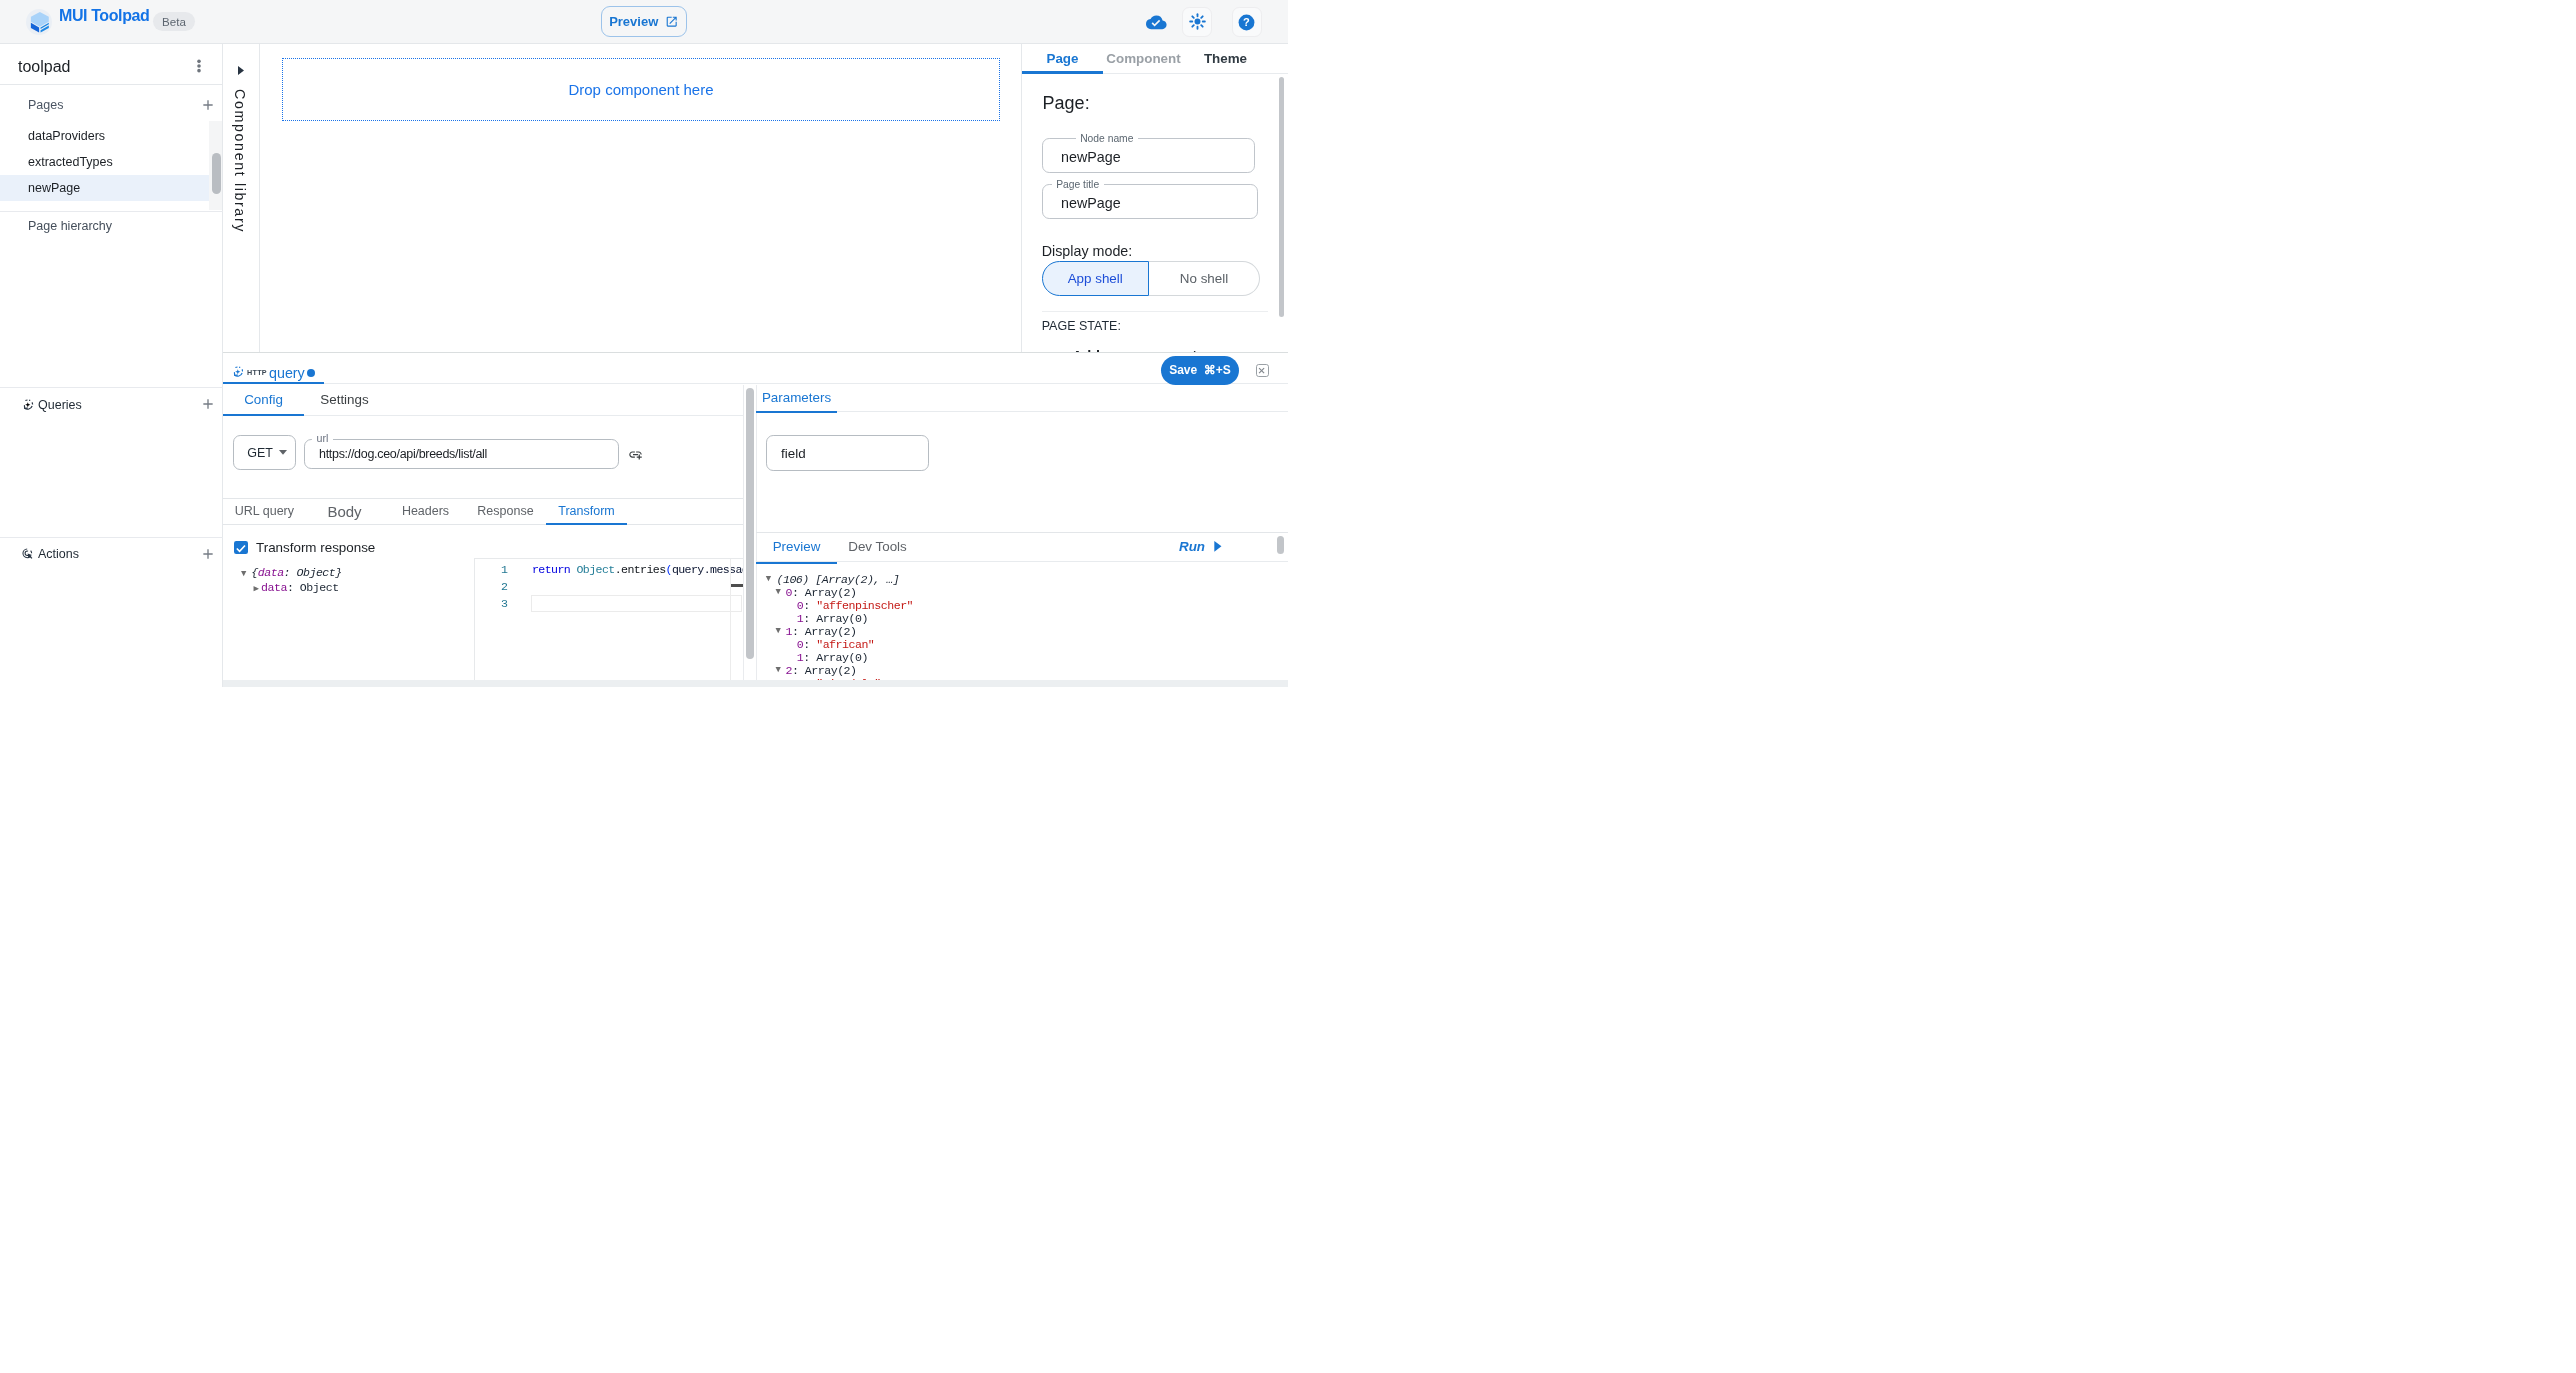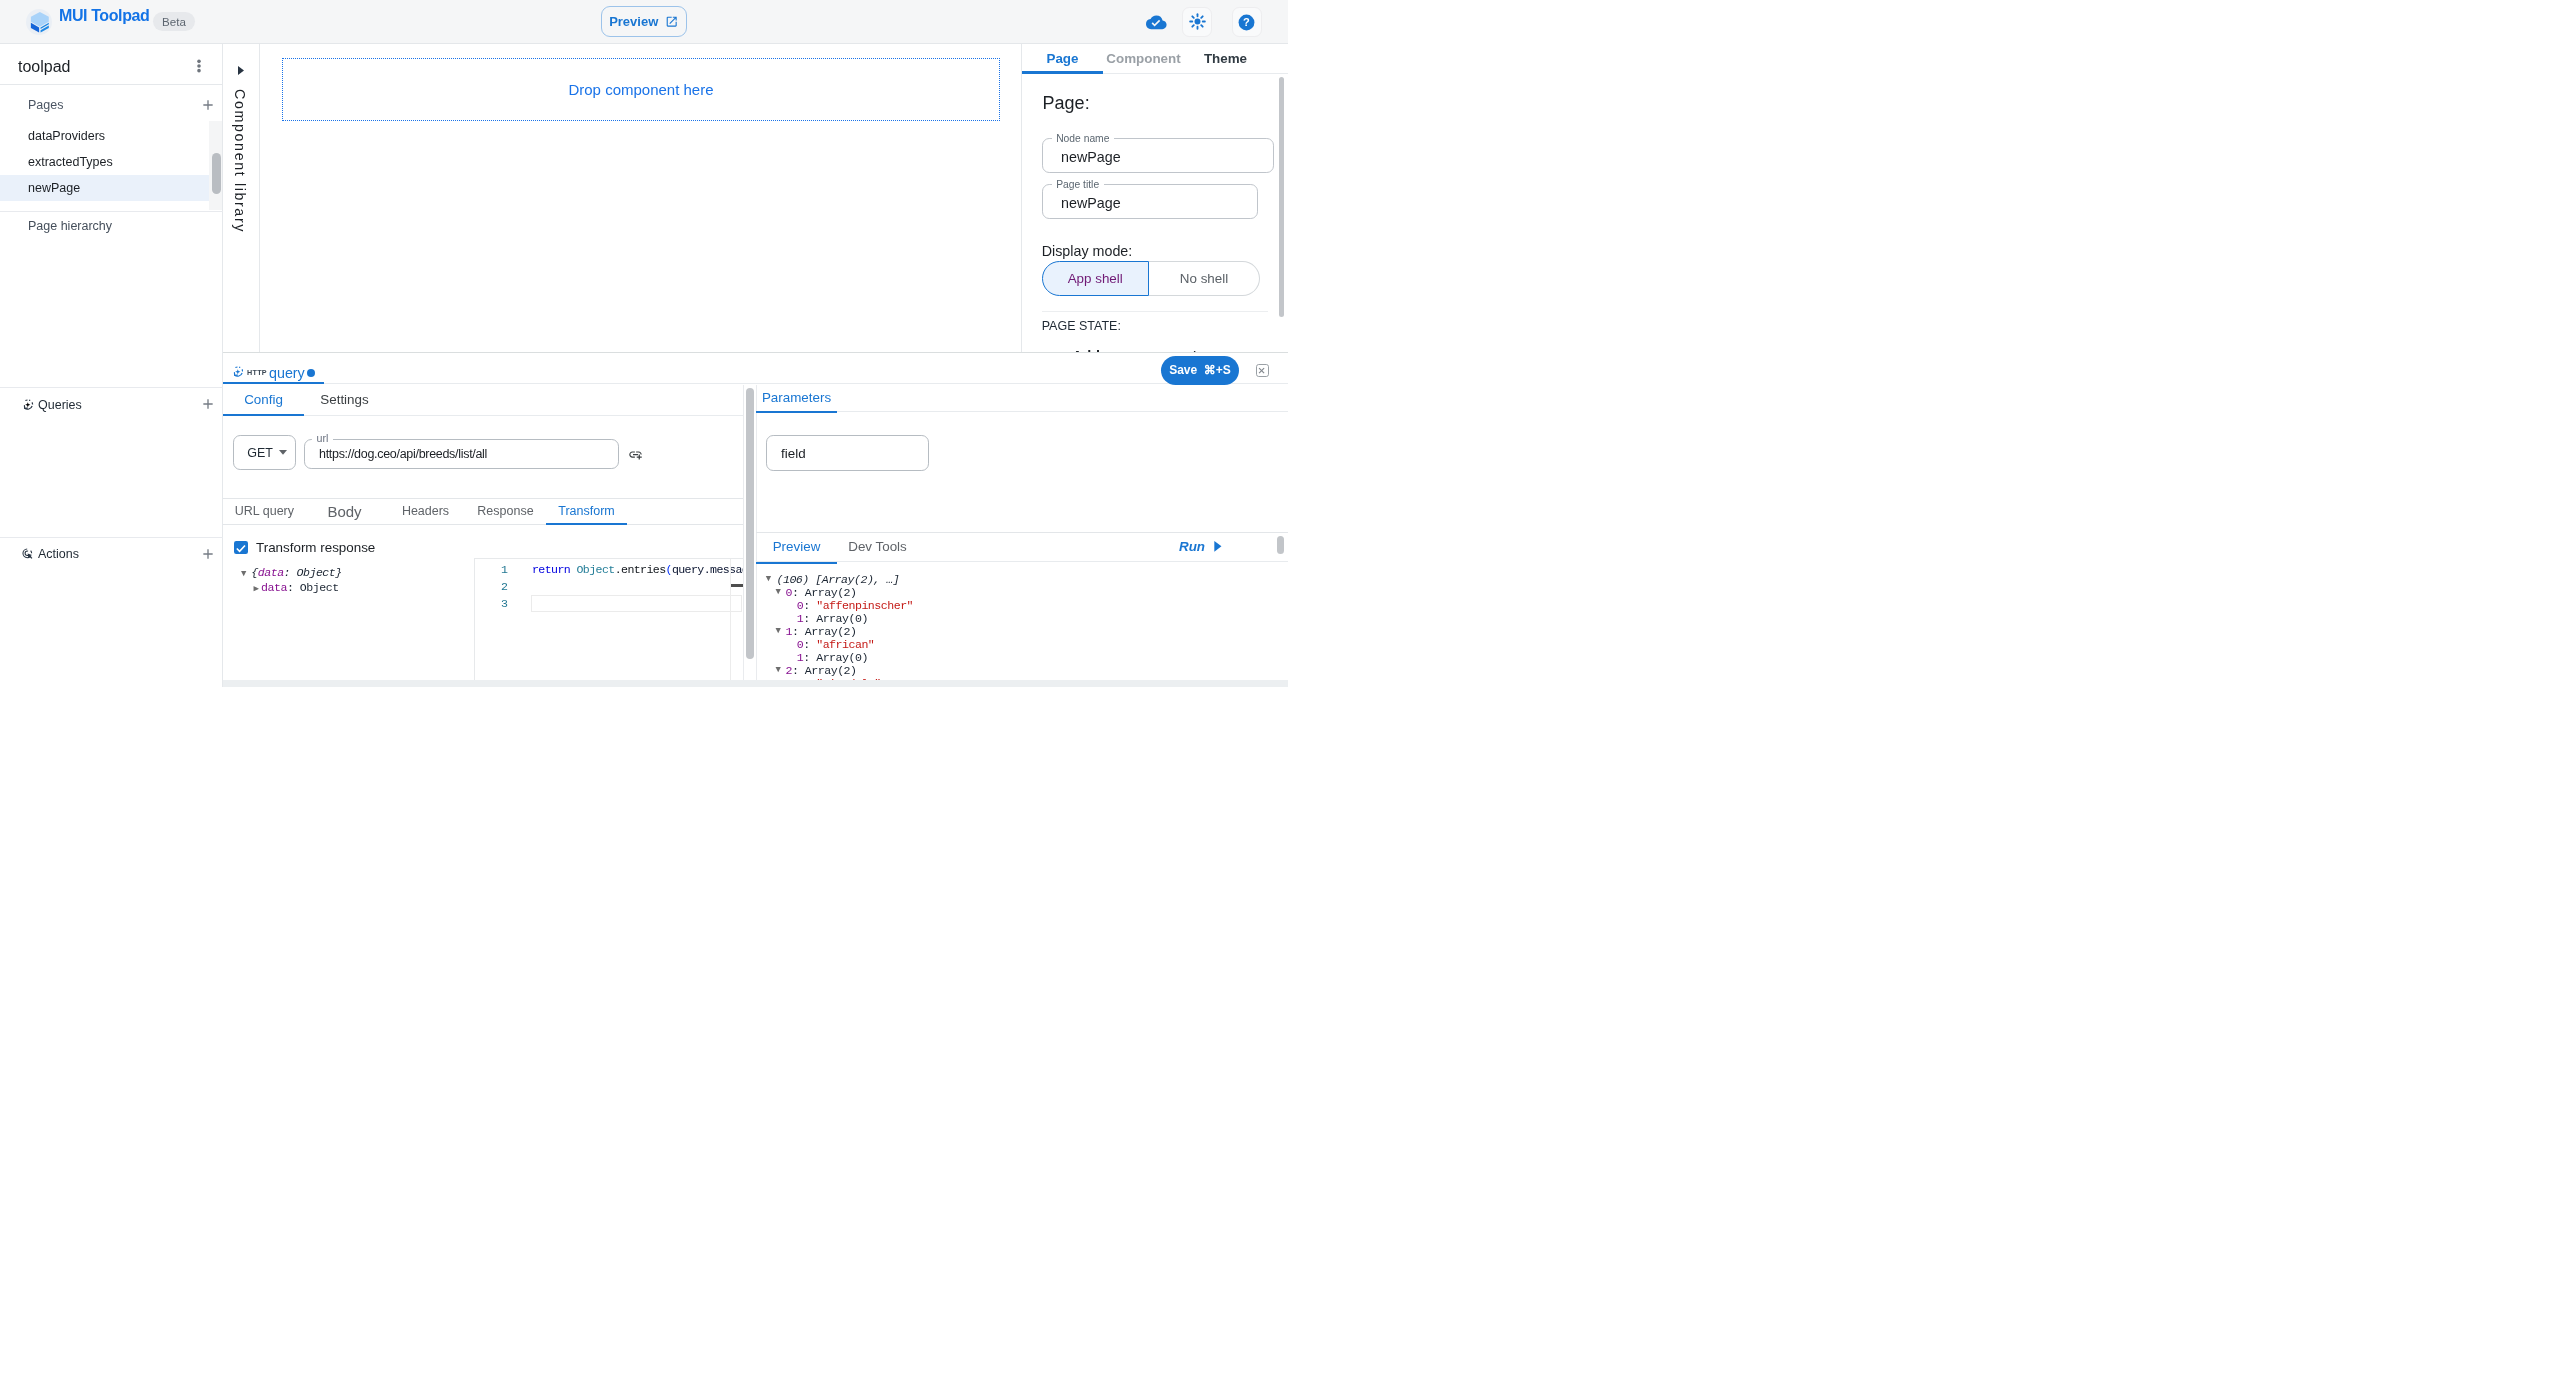--- a/index.html
+++ b/index.html
@@ -116,32 +116,32 @@
   <div class="abs" style="left:1021px;top:44px;width:267px;height:309px;background:#fff;border-left:0.9px solid #e5e8eb;overflow:hidden;">
     <div class="abs" style="left:0;top:0;width:267px;height:29.5px;border-bottom:0.9px solid #e8ebee;">
       <div class="abs flexc" style="left:0;top:0;width:81px;height:29px;justify-content:center;font-size:13.4px;font-weight:700;color:#1976d2;">Page</div>
       <div class="abs flexc" style="left:81px;top:0;width:81px;height:29px;justify-content:center;font-size:13.4px;font-weight:700;color:#9aa0a6;">Component</div>
       <div class="abs flexc" style="left:163px;top:0;width:81px;height:29px;justify-content:center;font-size:13.4px;font-weight:700;color:#303a42;">Theme</div>
       <div class="abs" style="left:0;top:27px;width:81px;height:2.7px;background:#1976d2;"></div>
     </div>
     <div class="abs" style="left:257px;top:33px;width:4.9px;height:240px;background:#c3c6ca;border-radius:2.7px;"></div>
     <div class="abs" style="left:20.6px;top:49px;font-size:18px;color:#1c2025;">Page:</div>
 
-    <fieldset class="abs" style="left:19.7px;top:89px;width:232px;height:40px;border:0.9px solid #c0c5cb;border-radius:7.2px;">
+    <fieldset class="abs" style="left:19.7px;top:89px;width:213px;height:40px;border:0.9px solid #c0c5cb;border-radius:7.2px;padding-left:24px;">
       <legend style="margin-left:9px;padding:0 4.5px;font-size:10.3px;color:#5b6670;">Node name</legend>
     </fieldset>
     <div class="abs" style="left:39px;top:105px;font-size:14.3px;color:#1c2025;">newPage</div>
 
     <fieldset class="abs" style="left:19.7px;top:135px;width:216px;height:40px;border:0.9px solid #c0c5cb;border-radius:7.2px;">
       <legend style="margin-left:9px;padding:0 4.5px;font-size:10.3px;color:#5b6670;">Page title</legend>
     </fieldset>
     <div class="abs" style="left:39px;top:151px;font-size:14.3px;color:#1c2025;">newPage</div>
     <div class="abs" style="left:19.7px;top:199px;font-size:14.3px;color:#1c2025;">Display mode:</div>
 
-    <div class="abs flexc" style="left:19.7px;top:217px;width:107px;height:35px;background:#e9f2fd;border:0.9px solid #1976d2;border-radius:18px 0 0 18px;justify-content:center;font-size:13.4px;color:#701a75;">App shell</div>
+    <div class="abs flexc" style="left:19.7px;top:217px;width:107px;height:35px;background:#e9f2fd;border:0.9px solid #1976d2;border-radius:18px 0 0 18px;justify-content:center;font-size:13.4px;color:#1d4ed8;">App shell</div>
     <div class="abs flexc" style="left:127px;top:217px;width:111px;height:35px;border:0.9px solid #d4d8db;border-left:none;border-radius:0 18px 18px 0;justify-content:center;font-size:13.4px;color:#5a6066;">No shell</div>
     <div class="abs" style="left:19.7px;top:267px;width:226px;height:0;border-top:0.9px solid #eceef0;"></div>
     <div class="abs" style="left:19.7px;top:275px;font-size:12.5px;color:#1f2933;">PAGE STATE:</div>
     <div class="abs" style="left:30px;top:304px;font-size:14.3px;font-weight:700;color:#1c2025;">+&nbsp;&nbsp;&nbsp;Add page parameters</div>
   </div>
 
   <div class="abs" style="left:223px;top:352px;width:1065px;height:335px;background:#fff;border-top:0.9px solid #dadedf;">
 
     <div class="abs" style="left:0;top:0;width:1065px;height:31px;border-bottom:0.9px solid #e8ebee;"></div>
     <svg class="abs" style="left:8.5px;top:13.4px;" width="11.6" height="11.6" viewBox="0 0 24 24" fill="none" stroke="#1976d2" stroke-width="2.4">

